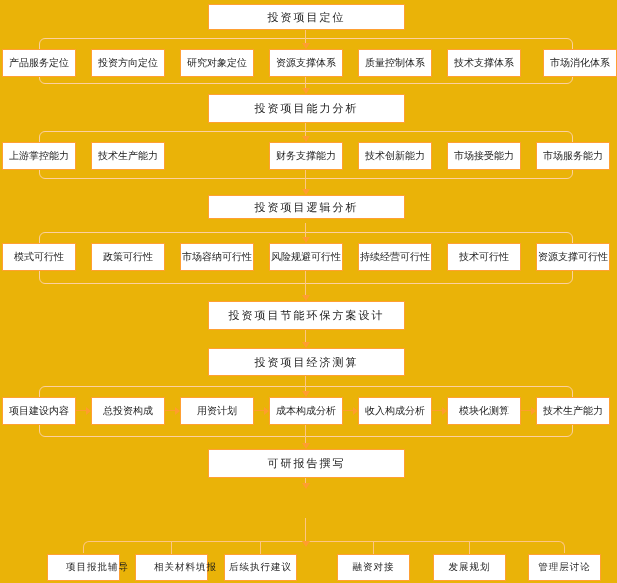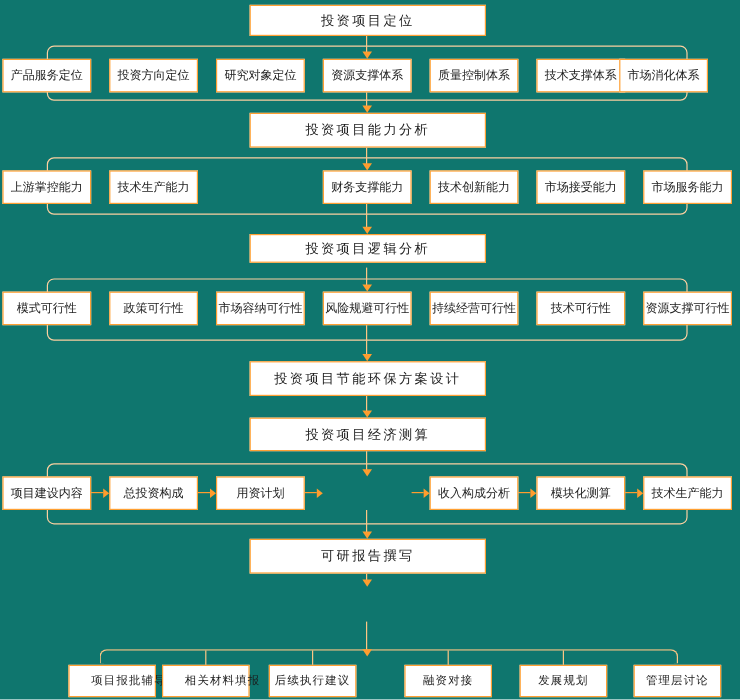--- a/index.html
+++ b/index.html
@@ -3,21 +3,21 @@
 <meta charset="utf-8">
 <style>
   :root{
     --bb:#ffa033;   
     --bc:#fcd0a0;   
     --bc2:#fdc684;  
     --ar:#ff9d2e;   
     --tx:#1c1c1c;
   }
   html,body{margin:0;padding:0;background:#fff;}
-  #canvas{position:relative;width:617px;height:583px;background:#0f766e;
+  #canvas{position:relative;width:617px;height:583px;background:#eab308;
           font-family:"DejaVu Sans","Liberation Sans",sans-serif;overflow:hidden;}
   .box{position:absolute;background:#fff;border:1.5px solid var(--bb);box-sizing:border-box;
        display:flex;align-items:center;justify-content:center;white-space:nowrap;
        color:var(--tx);z-index:2;}
   .stage{left:208px;width:197px;font-size:11px;letter-spacing:2px;}
   .node{width:74px;height:28px;font-size:10px;}
   .bnode{width:73px;height:27px;top:554px;font-size:9.5px;letter-spacing:1px;}
   .band{position:absolute;left:39px;width:534px;border:1px solid var(--bc);
         border-radius:6px;box-sizing:border-box;z-index:0;}
   .vline{position:absolute;left:305px;width:1px;background:var(--bc2);z-index:1;}
@@ -89,44 +89,45 @@
   <div class="box stage" style="top:301px;height:29px;">投资项目节能环保方案设计</div>
   <div class="box stage" style="top:348px;height:28px;">投资项目经济测算</div>
   <div class="box stage" style="top:449px;height:29px;">可研报告撰写</div>
 
   <div class="box node" style="left:2px;top:49px;">产品服务定位</div>
   <div class="box node" style="left:91px;top:49px;">投资方向定位</div>
   <div class="box node" style="left:180px;top:49px;">研究对象定位</div>
   <div class="box node" style="left:269px;top:49px;">资源支撑体系</div>
   <div class="box node" style="left:358px;top:49px;">质量控制体系</div>
   <div class="box node" style="left:447px;top:49px;">技术支撑体系</div>
-  <div class="box node" style="left:516px;top:49px;">市场消化体系</div>
+  <div class="box node" style="left:543px;top:49px;">市场消化体系</div>
 
   <div class="box node" style="left:2px;top:142px;">上游掌控能力</div>
   <div class="box node" style="left:91px;top:142px;">技术生产能力</div>
   <div class="box node" style="left:269px;top:142px;">财务支撑能力</div>
   <div class="box node" style="left:358px;top:142px;">技术创新能力</div>
   <div class="box node" style="left:447px;top:142px;">市场接受能力</div>
   <div class="box node" style="left:536px;top:142px;">市场服务能力</div>
 
   <div class="box node" style="left:2px;top:243px;">模式可行性</div>
   <div class="box node" style="left:91px;top:243px;">政策可行性</div>
   <div class="box node" style="left:180px;top:243px;">市场容纳可行性</div>
   <div class="box node" style="left:269px;top:243px;">风险规避可行性</div>
   <div class="box node" style="left:358px;top:243px;">持续经营可行性</div>
   <div class="box node" style="left:447px;top:243px;">技术可行性</div>
   <div class="box node" style="left:536px;top:243px;">资源支撑可行性</div>
 
   <div class="box node" style="left:2px;top:397px;">项目建设内容</div>
   <div class="box node" style="left:91px;top:397px;">总投资构成</div>
   <div class="box node" style="left:180px;top:397px;">用资计划</div>
+  <div class="box node" style="left:269px;top:397px;">成本构成分析</div>
   <div class="box node" style="left:358px;top:397px;">收入构成分析</div>
   <div class="box node" style="left:447px;top:397px;">模块化测算</div>
   <div class="box node" style="left:536px;top:397px;">技术生产能力</div>
 
-  <div class="box bnode" style="left:57px;padding-left:28px;">项目报批辅导</div>
+  <div class="box bnode" style="left:47px;padding-left:28px;">项目报批辅导</div>
   <div class="box bnode" style="left:135px;padding-left:28px;">相关材料填报</div>
   <div class="box bnode" style="left:224px;">后续执行建议</div>
   <div class="box bnode" style="left:337px;">融资对接</div>
   <div class="box bnode" style="left:433px;">发展规划</div>
   <div class="box bnode" style="left:528px;">管理层讨论</div>
 
 </div>
 
 </body></html>

